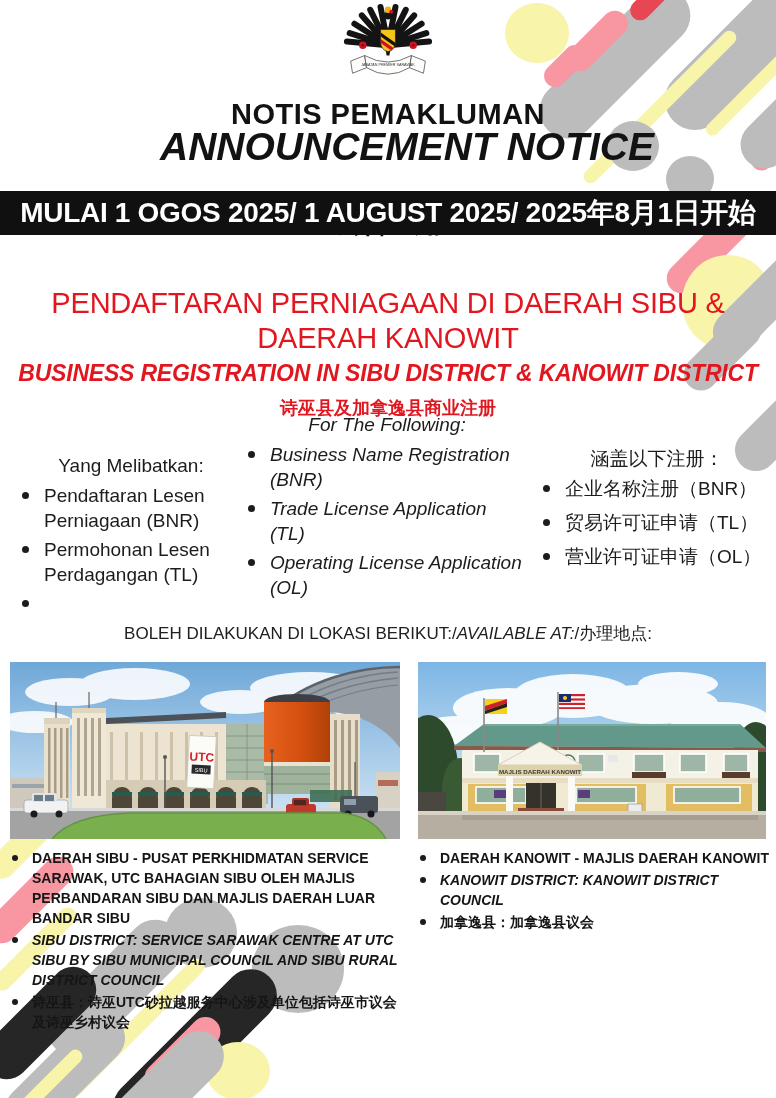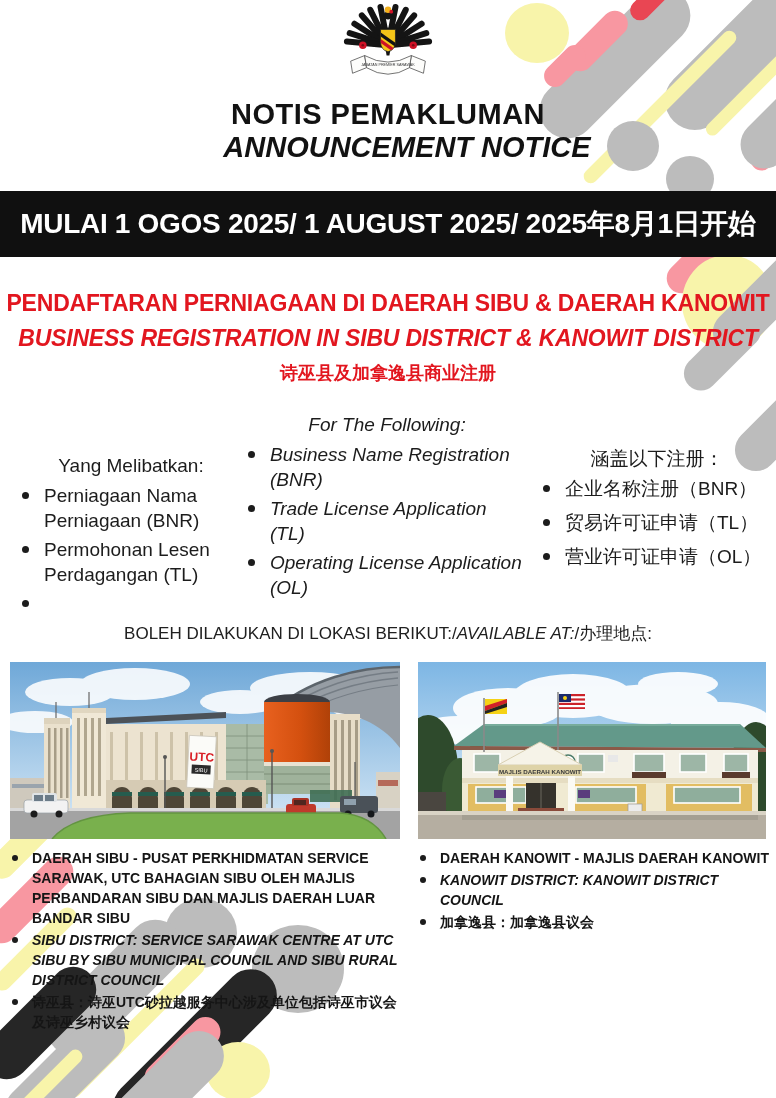--- a/index.html
+++ b/index.html
@@ -12,27 +12,27 @@
   .g{background:var(--c-decor_gray,#bcbcbc);}
   .y{background:var(--c-decor_yellow,#f8f4aa);}
   .p{background:var(--c-decor_pink,#f897a1);}
   .r{background:var(--c-decor_red,#e94653);}
   .k{background:var(--c-decor_black,#262626);}
   
   .z{position:absolute;z-index:2;}
   .emblem{left:332px;top:2px;width:112px;height:94px;}
   .titles{left:0;top:98px;width:776px;text-align:center;}
   .t1{font-size:29px;line-height:33px;font-weight:700;letter-spacing:.5px;color:#121212;}
-  .t2{font-size:29px;line-height:32px;font-weight:800;font-style:italic;color:#121212;padding-left:38px;}
+  .t2{font-size:39px;line-height:32px;font-weight:800;font-style:italic;color:#121212;padding-left:38px;}
   .t3{font-size:26px;line-height:32px;font-weight:700;color:#121212;margin-top:44px;}
-  .banner{left:0;top:191px;width:776px;height:66px;background:var(--c-banner_bg,#111);
+  .banner{left:0;top:191px;width:776px;height:44px;background:var(--c-banner_bg,#111);
           display:flex;align-items:center;justify-content:center;z-index:3;}
   .banner span{color:var(--c-banner_text,#fff);font-weight:800;font-size:28px;letter-spacing:-.3px;white-space:nowrap;}
   .heading{left:0;top:286px;width:776px;text-align:center;color:var(--c-accent,#e2161f);}
-  .h1{font-size:23px;line-height:35px;font-weight:700;letter-spacing:-.2px;}
+  .h1{font-size:29px;line-height:35px;font-weight:400;letter-spacing:-.2px;}
   .h2{font-size:23px;line-height:34px;font-weight:800;font-style:italic;letter-spacing:-.2px;}
   .h3{font-size:18px;line-height:36px;font-weight:800;}
   .col{line-height:25px;font-size:19px;}
   .col .hdr{text-align:center;margin-bottom:5px;font-weight:500;}
   .b-item{display:flex;margin-bottom:4px;}
   .b-item .dot{flex:0 0 22px;display:flex;justify-content:flex-start;padding-top:9px;}
   .b-item .dot i{width:7px;height:7px;border-radius:50%;background:#1c1c1c;display:block;}
   .col-ms{left:22px;top:412px;width:218px;margin-top:41px;}
   .col-en{left:248px;top:412px;width:278px;font-style:italic;}
   .col-zh{left:543px;top:446px;width:228px;}
@@ -152,21 +152,21 @@
     <div class="h2">BUSINESS REGISTRATION IN SIBU DISTRICT &amp; KANOWIT DISTRICT</div>
     <div class="h3">诗巫县及加拿逸县商业注册</div>
   </div>
 
   <div class="z col col-ms">
     <div class="hdr">Yang Melibatkan:</div>
     <div class="b-item">
         <span class="dot">
           <i></i>
         </span>
-        <span>Perniagaan Nama Perniagaan (BNR)</span>
+        <span>Pendaftaran Lesen Perniagaan (BNR)</span>
       </div>
     <div class="b-item">
         <span class="dot">
           <i></i>
         </span>
         <span>Permohonan Lesen Perdagangan (TL)</span>
       </div>
     <div class="b-item">
         <span class="dot">
           <i></i>

